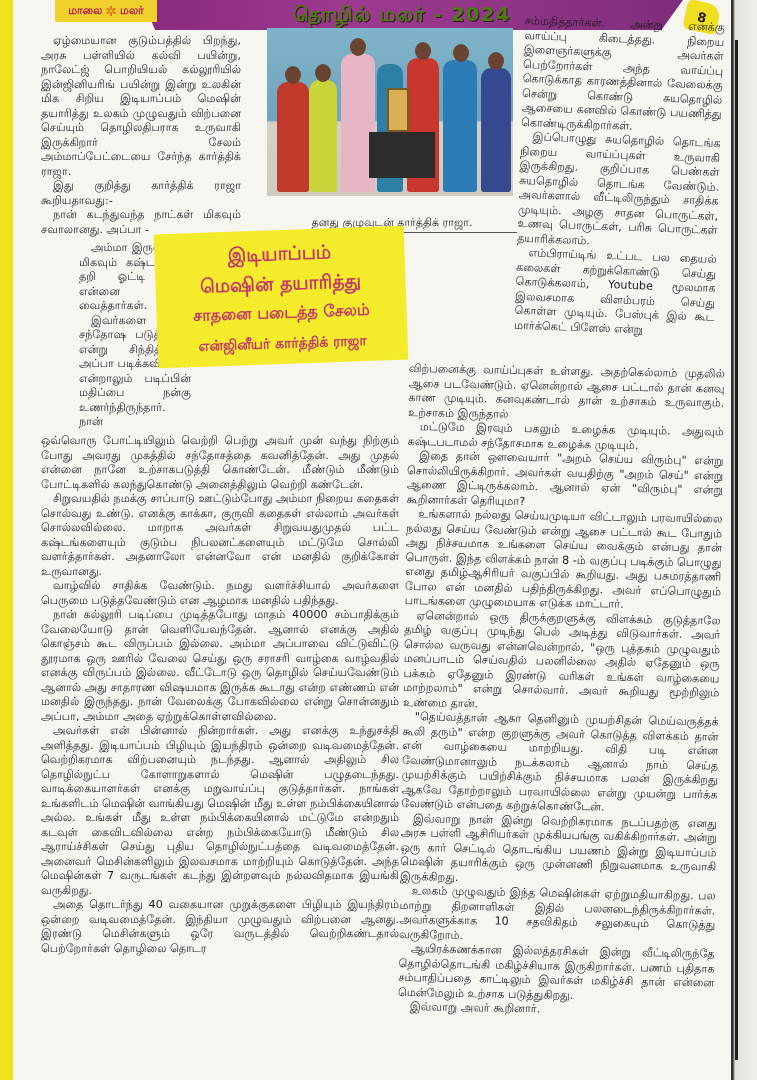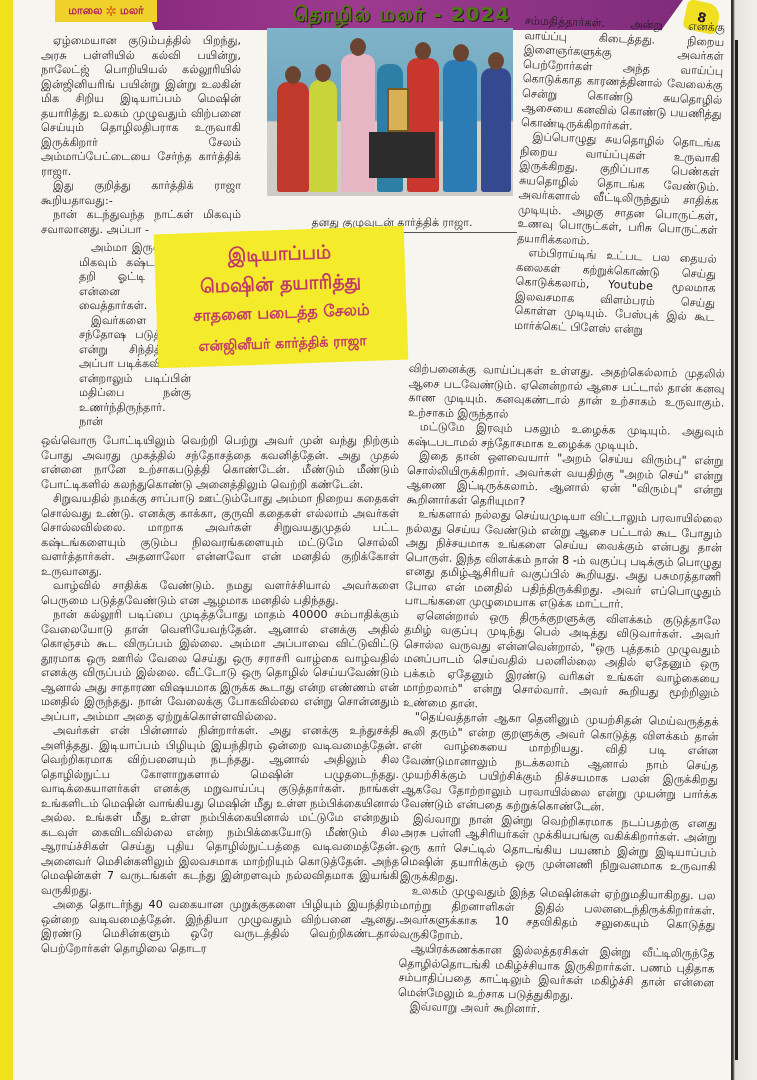--- a/index.html
+++ b/index.html
@@ -104,21 +104,21 @@
 
   <div class="headline">
     <div class="headline-line">இடியாப்பம்</div>
     <div class="headline-line">மெஷின் தயாரித்து</div>
     <div class="headline-line" style="font-size:16px;">சாதனை படைத்த சேலம்</div>
     <div class="headline-line" style="font-size:14px;">என்ஜினீயர் கார்த்திக் ராஜா</div>
   </div>
 
   <div class="col col-wide-1" style="left:28px;width:358px;top:402px;">
     <p style="text-indent:0;margin-top:32px;">ஒவ்வொரு போட்டியிலும் வெற்றி பெற்று அவர் முன் வந்து நிற்கும் போது அவரது முகத்தில் சந்தோசத்தை கவனித்தேன். அது முதல் என்னை நானே உற்சாகபடுத்தி கொண்டேன். மீண்டும் மீண்டும் போட்டிகளில் கலந்துகொண்டு அனைத்திலும் வெற்றி கண்டேன்.</p>
-    <p>சிறுவயதில் நமக்கு சாப்பாடு ஊட்டும்போது அம்மா நிறைய கதைகள் சொல்வது உண்டு. எனக்கு காக்கா, குருவி கதைகள் எல்லாம் அவர்கள் சொல்லவில்லை. மாறாக அவர்கள் சிறுவயதுமுதல் பட்ட கஷ்டங்களையும் குடும்ப நிலவரங்களையும் மட்டுமே சொல்லி வளர்த்தார்கள். அதனாலோ என்னவோ என் மனதில் குறிக்கோள் உருவானது.</p>
+    <p>சிறுவயதில் நமக்கு சாப்பாடு ஊட்டும்போது அம்மா நிறைய கதைகள் சொல்வது உண்டு. எனக்கு காக்கா, குருவி கதைகள் எல்லாம் அவர்கள் சொல்லவில்லை. மாறாக அவர்கள் சிறுவயதுமுதல் பட்ட கஷ்டங்களையும் குடும்ப நிபலனட்களையும் மட்டுமே சொல்லி வளர்த்தார்கள். அதனாலோ என்னவோ என் மனதில் குறிக்கோள் உருவானது.</p>
     <p>வாழ்வில் சாதிக்க வேண்டும். நமது வளர்ச்சியால் அவர்களை பெருமை படுத்தவேண்டும் என ஆழமாக மனதில் பதிந்தது.</p>
     <p>நான் கல்லூரி படிப்பை முடித்தபோது மாதம் 40000 சம்பாதிக்கும் வேலையோடு தான் வெளியேவந்தேன். ஆனால் எனக்கு அதில் கொஞ்சம் கூட விருப்பம் இல்லை. அம்மா அப்பாவை விட்டுவிட்டு தூரமாக ஒரு ஊரில் வேலை செய்து ஒரு சராசரி வாழ்கை வாழ்வதில் எனக்கு விருப்பம் இல்லை. வீட்டோடு ஒரு தொழில் செய்யவேண்டும் ஆனால் அது சாதாரண விஷயமாக இருக்க கூடாது என்ற எண்ணம் என் மனதில் இருந்தது. நான் வேலைக்கு போகவில்லை என்று சொன்னதும் அப்பா, அம்மா அதை ஏற்றுக்கொள்ளவில்லை.</p>
     <p>அவர்கள் என் பின்னால் நின்றார்கள். அது எனக்கு உந்துசக்தி அளித்தது. இடியாப்பம் பிழியும் இயந்திரம் ஒன்றை வடிவமைத்தேன். வெற்றிகரமாக விற்பனையும் நடந்தது. ஆனால் அதிலும் சில தொழில்நுட்ப கோளாறுகளால் மெஷின் பழுதடைந்தது. வாடிக்கையாளர்கள் எனக்கு மறுவாய்ப்பு குடுத்தார்கள். நாங்கள் உங்களிடம் மெஷின் வாங்கியது மெஷின் மீது உள்ள நம்பிக்கையினால் அல்ல. உங்கள் மீது உள்ள நம்பிக்கையினால் மட்டுமே என்றதும் கடவுள் கைவிடவில்லை என்ற நம்பிக்கையோடு மீண்டும் சில ஆராய்ச்சிகள் செய்து புதிய தொழில்நுட்பத்தை வடிவமைத்தேன். அனைவர் மெசின்களிலும் இலவசமாக மாற்றியும் கொடுத்தேன். அந்த மெஷின்கள் 7 வருடங்கள் கடந்து இன்றளவும் நல்லவிதமாக இயங்கி வருகிறது.</p>
     <p>அதை தொடர்ந்து 40 வகையான முறுக்குகளை பிழியும் இயந்திரம் ஒன்றை வடிவமைத்தேன். இந்தியா முழுவதும் விற்பனை ஆனது. இரண்டு மெசின்களும் ஒரே வருடத்தில் வெற்றிகண்டதால் பெற்றோர்கள் தொழிலை தொடர</p>
   </div>
 
   <div class="col col-right-top">
     <p style="text-indent:0;">சம்மதித்தார்கள். அன்று எனக்கு வாய்ப்பு கிடைத்தது. நிறைய இளைஞர்களுக்கு அவர்கள் பெற்றோர்கள் அந்த வாய்ப்பு கொடுக்காத காரணத்தினால் வேலைக்கு சென்று கொண்டு சுயதொழில் ஆசையை கனவில் கொண்டு பயணித்து கொண்டிருக்கிறார்கள்.</p>
     <p>இப்பொழுது சுயதொழில் தொடங்க நிறைய வாய்ப்புகள் உருவாகி இருக்கிறது. குறிப்பாக பெண்கள் சுயதொழில் தொடங்க வேண்டும். அவர்களால் வீட்டிலிருந்தும் சாதிக்க முடியும். அழகு சாதன பொருட்கள், உணவு பொருட்கள், பரிசு பொருட்கள் தயாரிக்கலாம்.</p>
     <p>எம்பிராய்டிங் உட்பட பல தையல் கலைகள் கற்றுக்கொண்டு செய்து கொடுக்கலாம், Youtube மூலமாக இலவசமாக விளம்பரம் செய்து கொள்ள முடியும். பேஸ்புக் இல் கூட மார்க்கெட் பிளேஸ் என்று</p>

